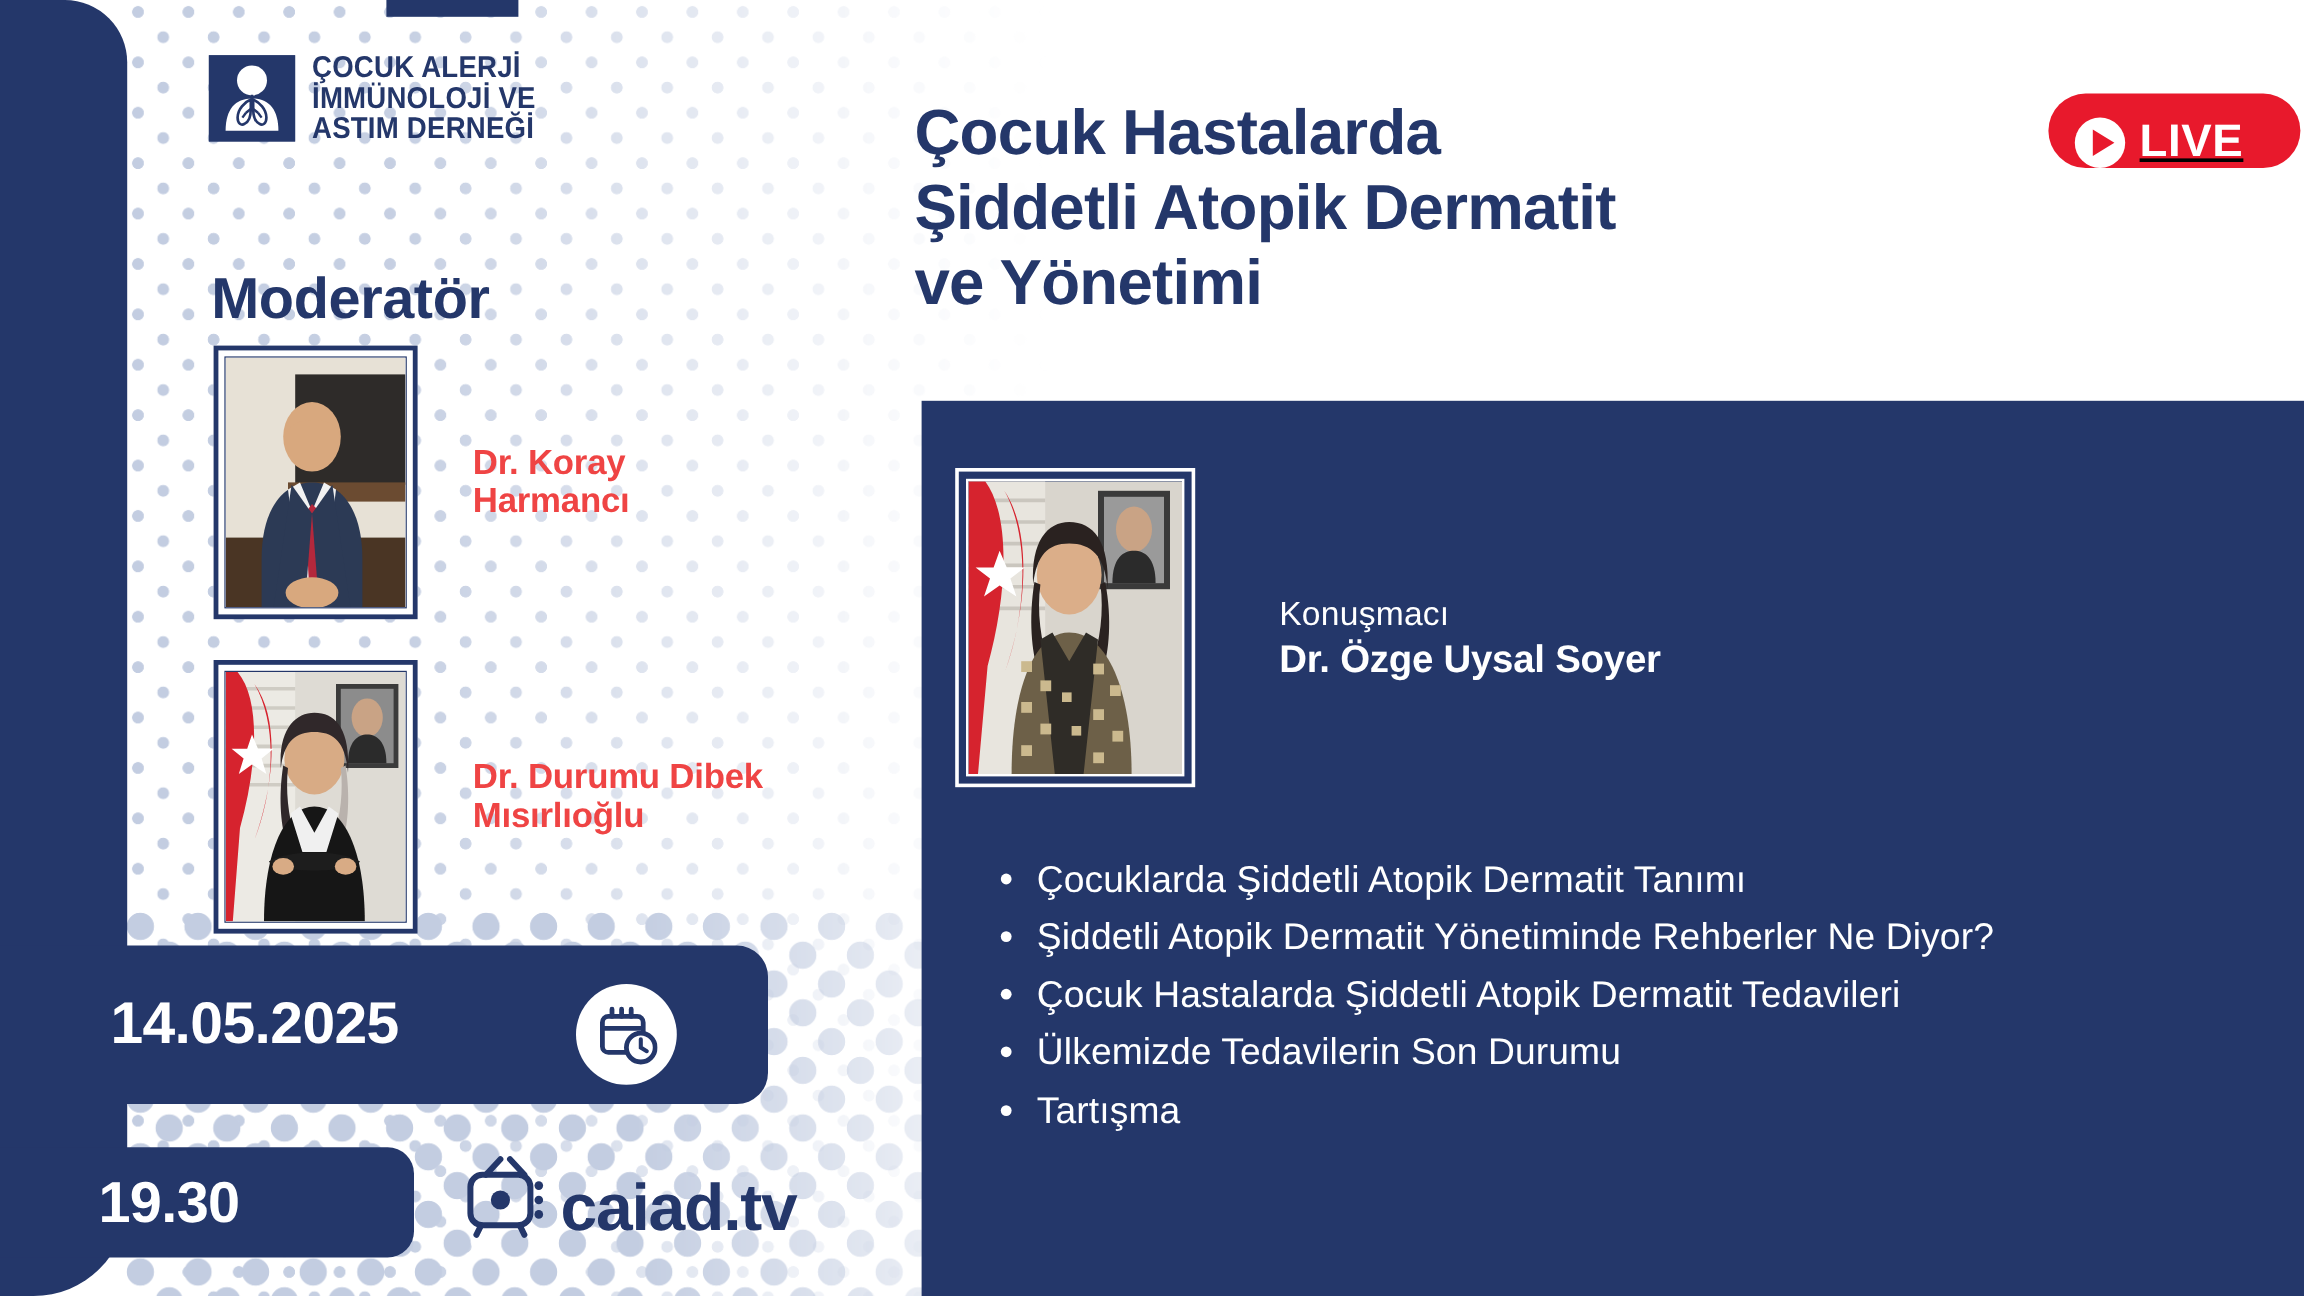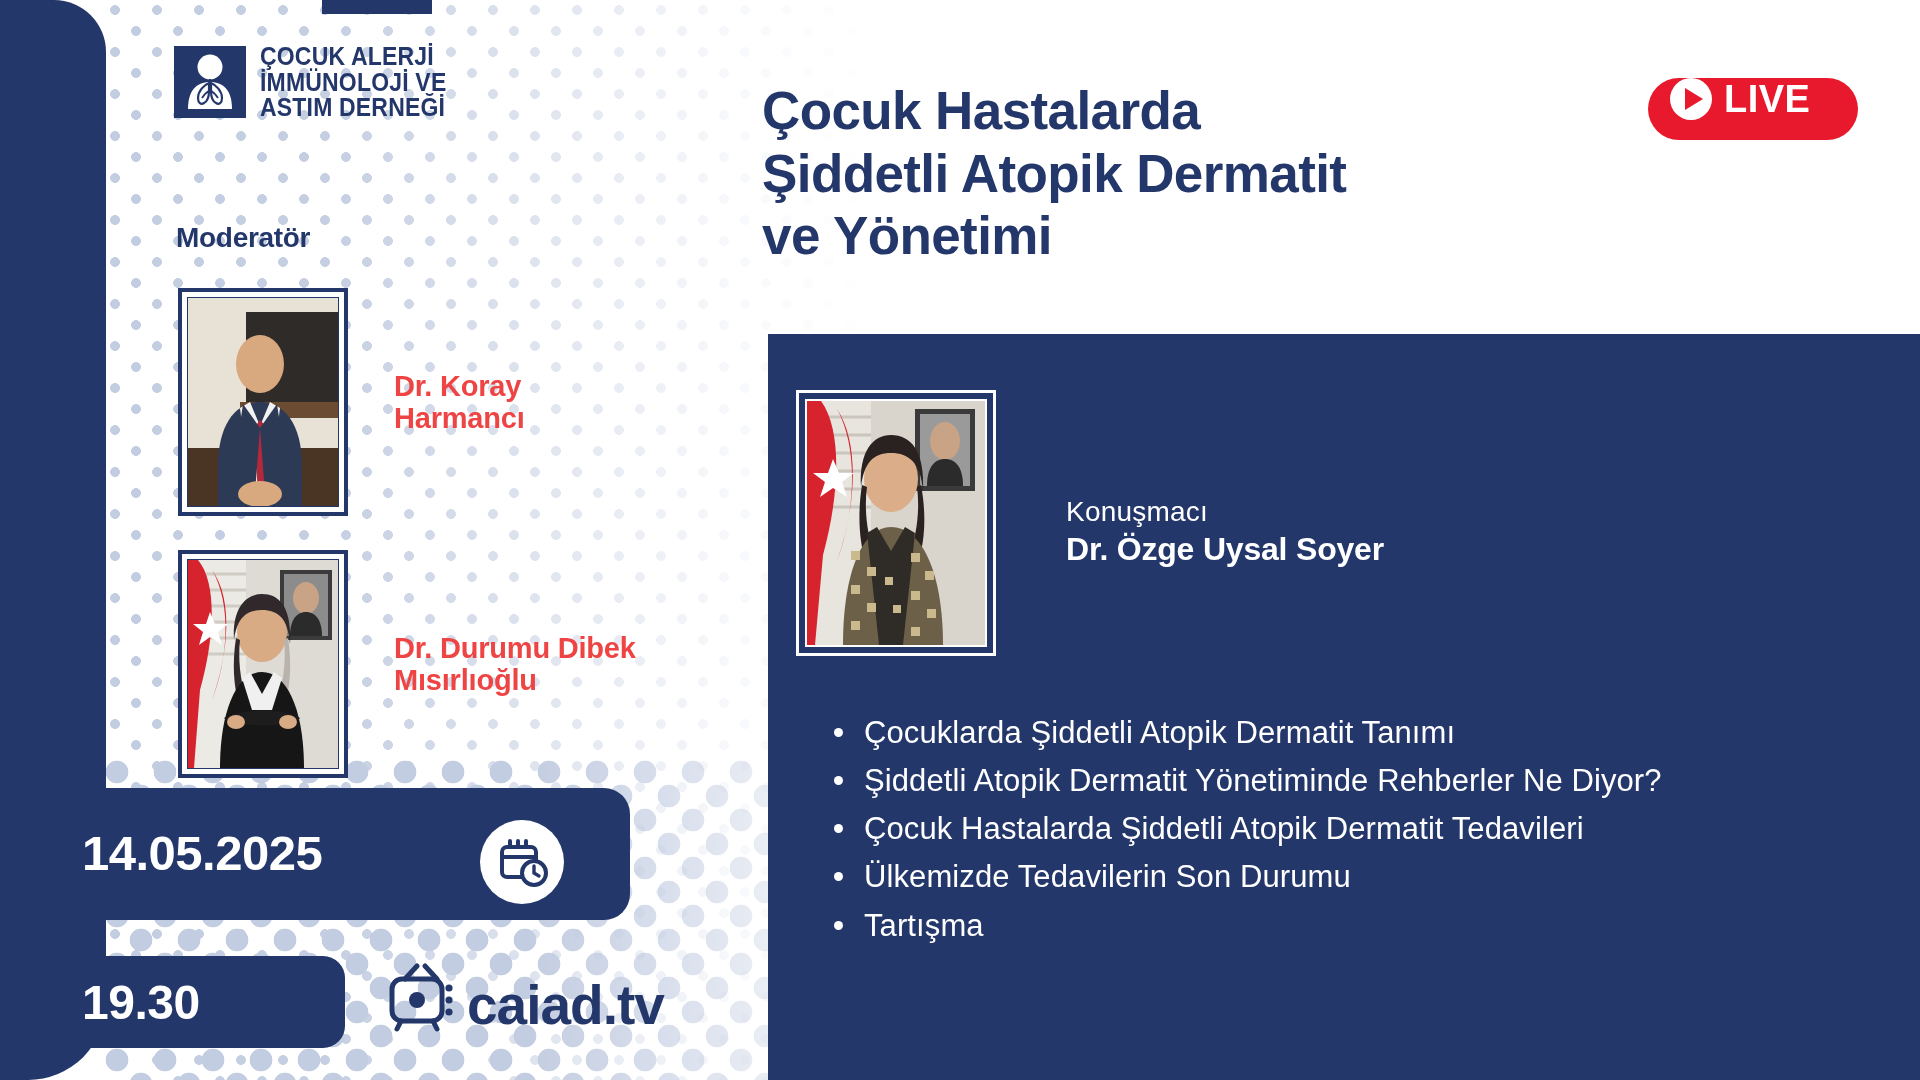--- a/index.html
+++ b/index.html
@@ -51,39 +51,39 @@
   .logo-text{display:flex;flex-direction:column;line-height:1.02;}
   .logo-text span{
     font-family:"Liberation Sans Narrow","Liberation Sans",sans-serif;
     font-weight:bold;color:#24376a;font-size:25px;letter-spacing:.2px;
     transform:scaleX(.92);transform-origin:left center;white-space:nowrap;
   }
 
   
   .moderator-title{
     position:absolute;left:176px;top:222px;z-index:6;
-    font-size:28px;font-weight:bold;color:#24376a;letter-spacing:-.3px;
+    font-size:48px;font-weight:bold;color:#24376a;letter-spacing:-.3px;
   }
   .mod-row{position:absolute;z-index:6;display:flex;align-items:center;}
   .mod-row.one{left:178px;top:288px;}
   .mod-row.two{left:178px;top:550px;}
   .photo-frame{
     border:4px solid #24376a;padding:5px;background:#fff;flex:0 0 auto;
   }
   .photo{width:150px;height:208px;display:block;position:relative;overflow:hidden;border:1px solid #24376a;}
   .mod-name{
     margin-left:46px;font-size:29px;font-weight:bold;color:#ef4444;
     line-height:1.12;max-width:300px;letter-spacing:-.2px;
   }
 
   
   .date-block{
     position:absolute;left:0;top:788px;width:630px;height:132px;
     background:#24376a;border-radius:0 26px 26px 0;z-index:5;
-    display:flex;align-items:center;
+    display:flex;align-items:center;padding-left:10px;
   }
   .date-text{
     margin-left:82px;color:#fff;font-weight:bold;font-size:49px;line-height:1.02;letter-spacing:-.5px;
   }
   .cal-badge{
     position:absolute;left:480px;top:32px;width:84px;height:84px;border-radius:50%;
     background:#fff;display:flex;align-items:center;justify-content:center;
   }
   .time-block{
     position:absolute;left:0;top:956px;width:345px;height:92px;
@@ -95,23 +95,23 @@
   
   .site-row{position:absolute;left:385px;top:963px;z-index:6;display:flex;align-items:flex-end;gap:8px;}
   .site-text{font-size:55px;font-weight:bold;color:#24376a;letter-spacing:-1px;}
 
   
   .title{
     position:absolute;left:762px;top:80px;z-index:6;
     font-size:53px;font-weight:bold;color:#24376a;line-height:1.18;letter-spacing:-.6px;
   }
   .live-badge{
-    position:absolute;left:1648px;top:78px;z-index:7;
+    position:absolute;left:1707px;top:78px;z-index:7;
     width:210px;height:62px;border-radius:31px;background:#e8192c;
-    display:flex;align-items:flex-start;gap:12px;padding:0 22px;box-sizing:border-box;
+    display:flex;align-items:flex-end;gap:12px;padding:0 22px;box-sizing:border-box;text-decoration:underline;
   }
   .live-circle{
     width:42px;height:42px;border-radius:50%;background:#fff;flex:0 0 auto;
     display:flex;align-items:center;justify-content:center;
   }
   .live-tri{
     width:0;height:0;border-left:18px solid #e8192c;
     border-top:11px solid transparent;border-bottom:11px solid transparent;margin-left:5px;
   }
   .live-text{color:#fff;font-weight:bold;font-size:38px;letter-spacing:.5px;}

